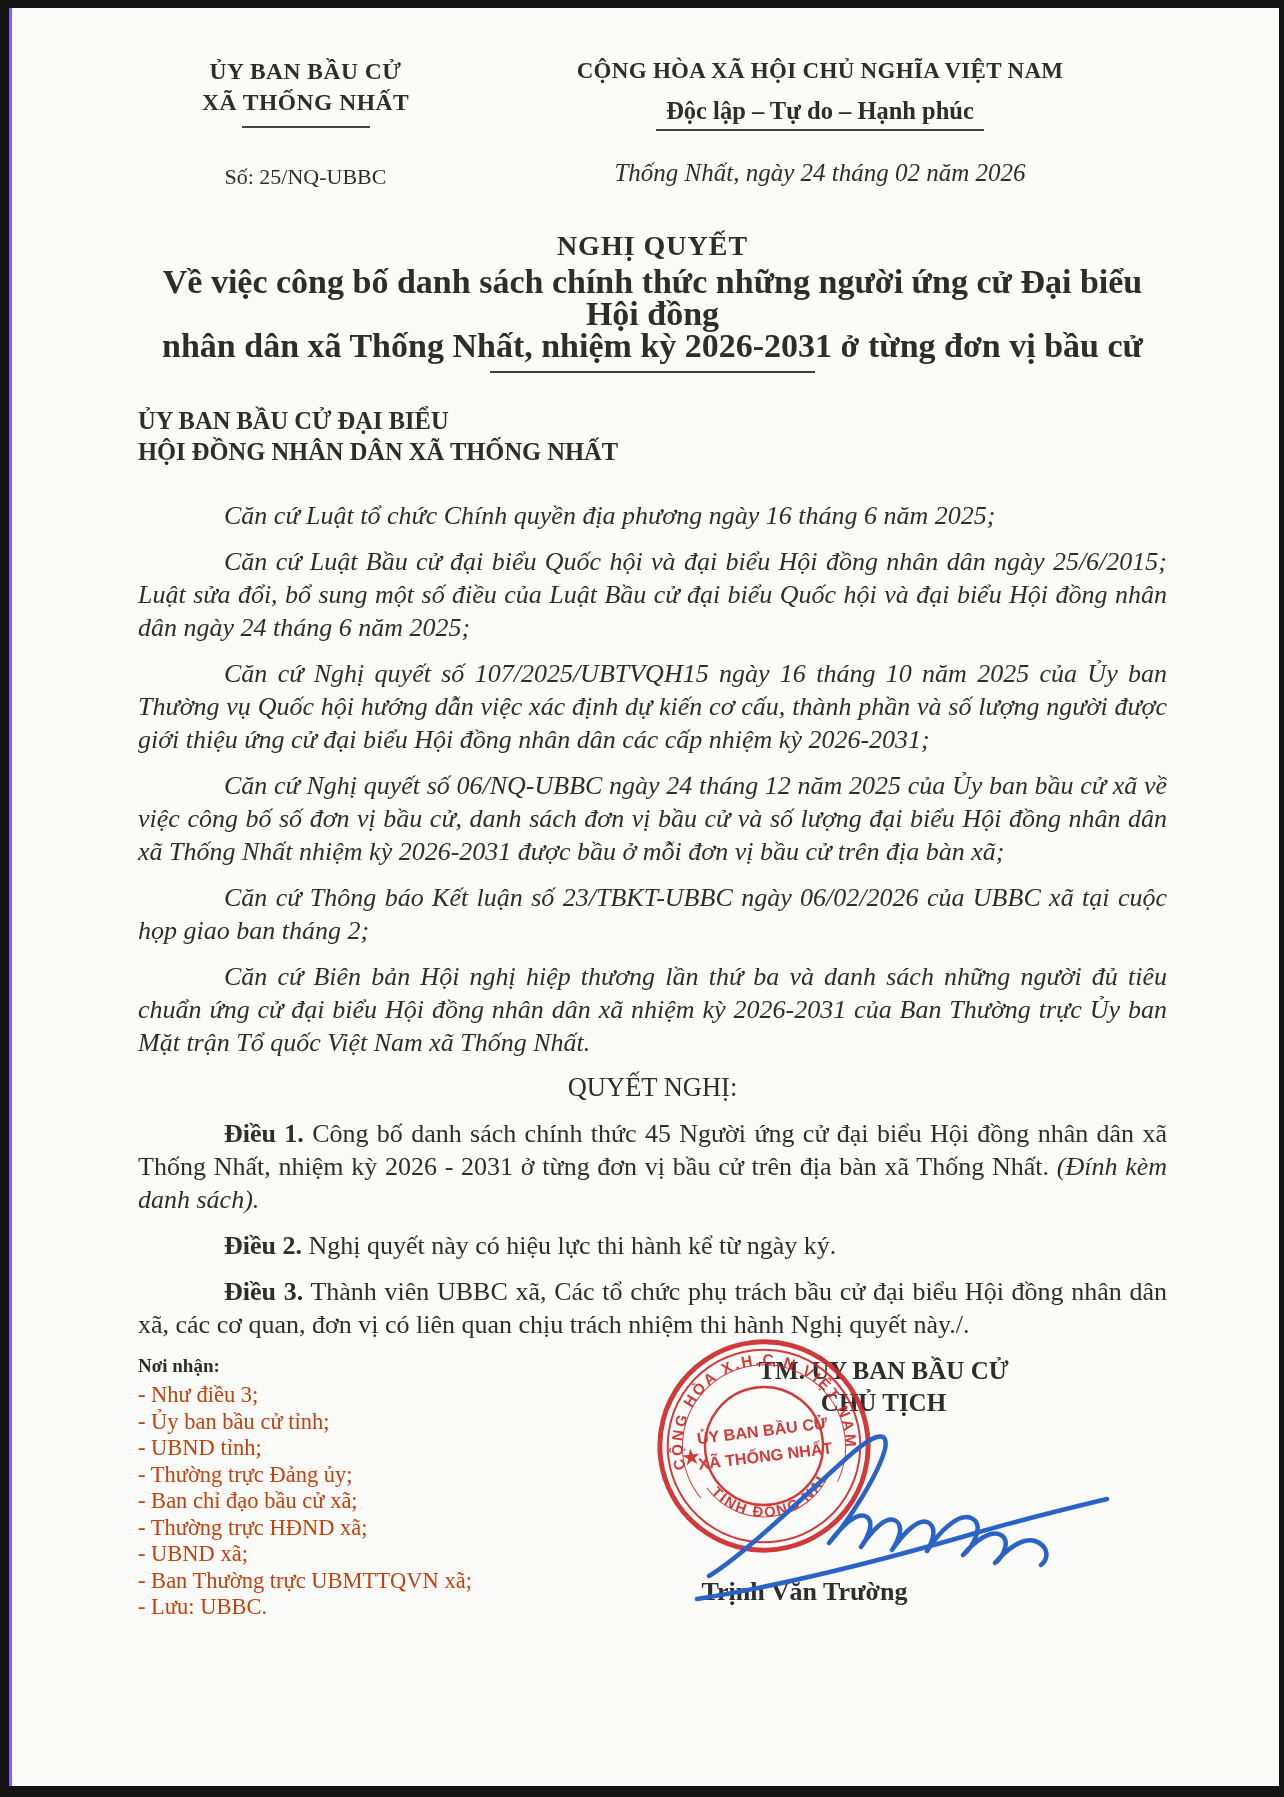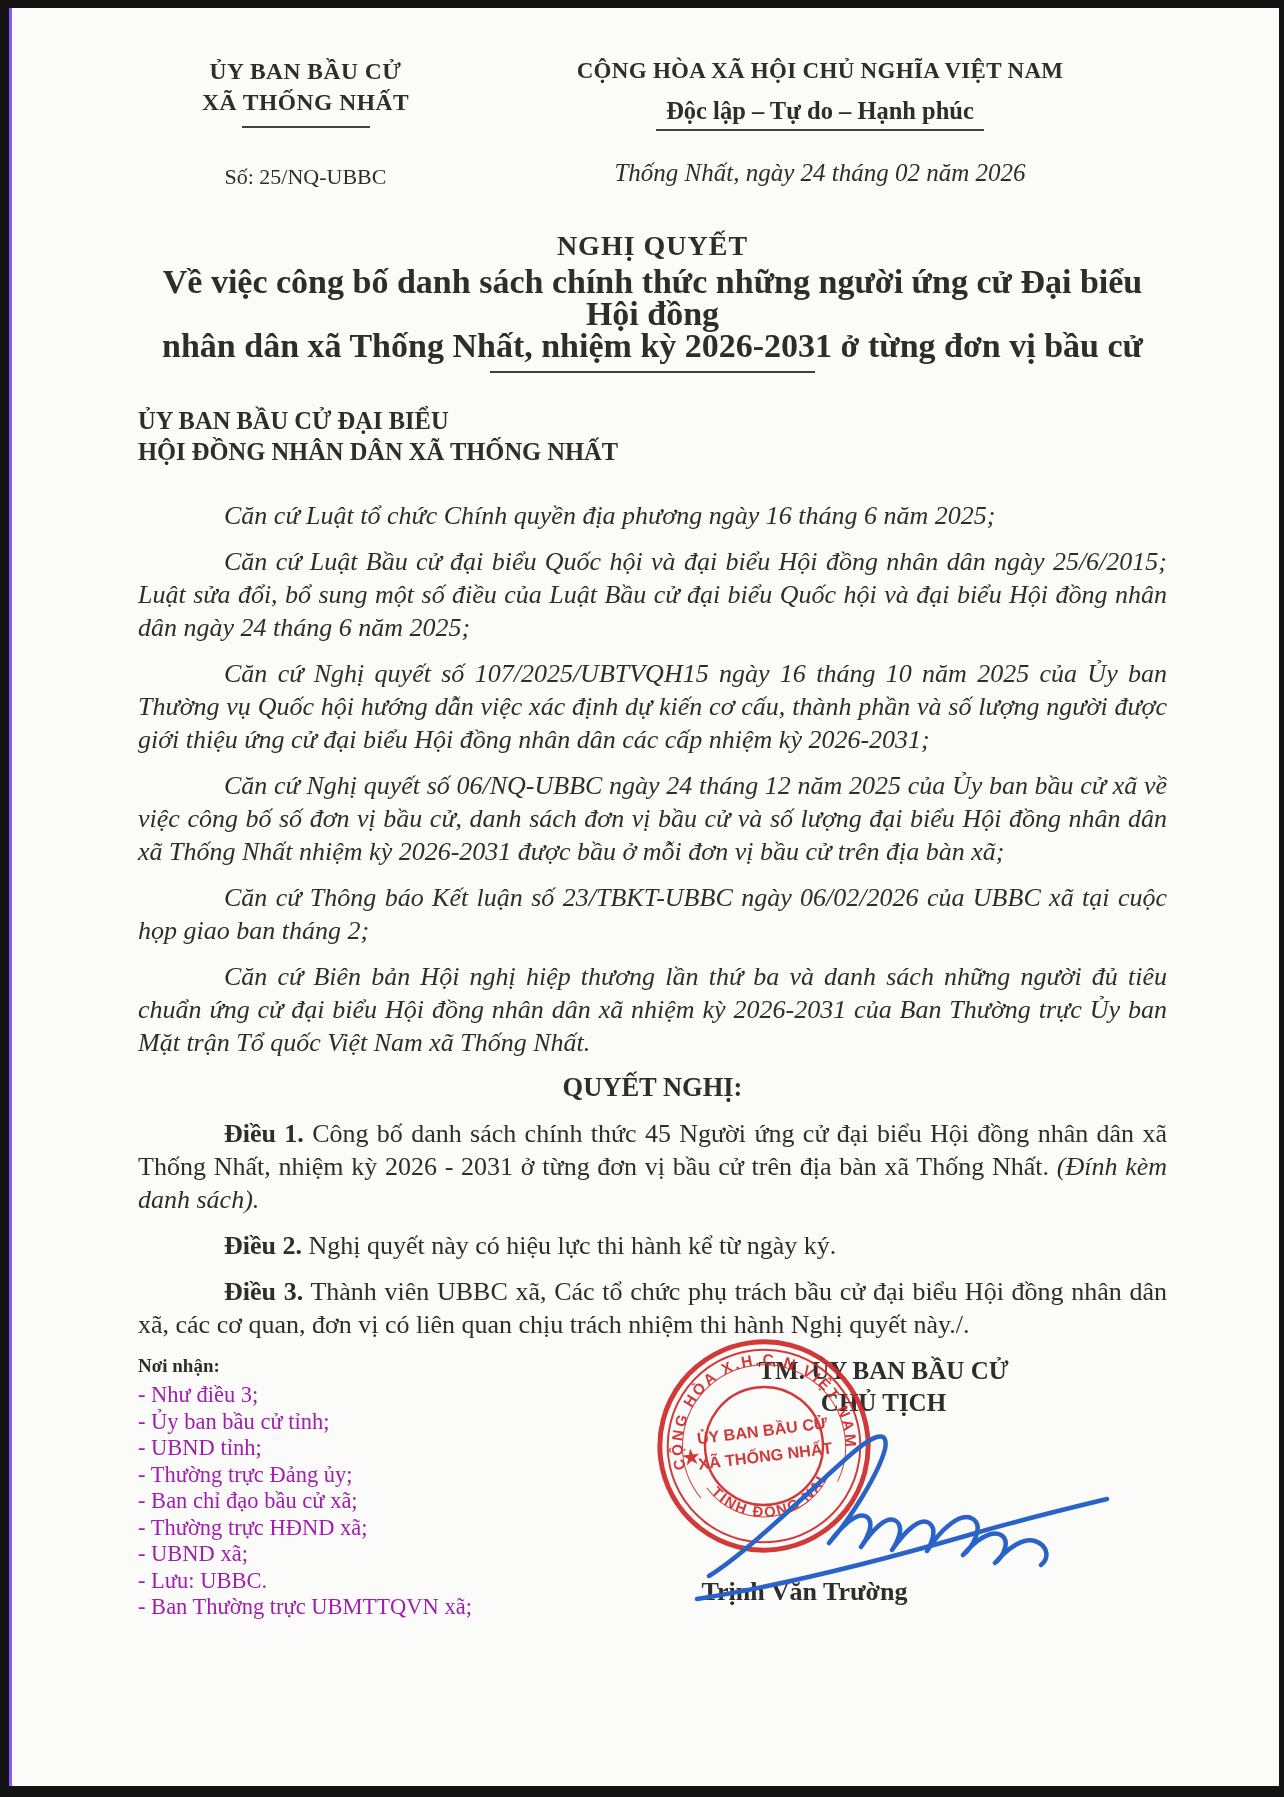--- a/index.html
+++ b/index.html
@@ -28,30 +28,30 @@
 
   
   .doc-type{text-align:center;font-weight:bold;font-size:28px;margin-top:40px;letter-spacing:1px;}
   .subject{text-align:center;font-weight:bold;font-size:34px;line-height:32px;margin-top:4px;}
   .rule-title{width:325px;height:2px;background:#413f3c;margin:9px auto 0;}
   .issuer{text-align:left;font-weight:bold;font-size:24.5px;line-height:31px;margin-top:32px;}
 
   
   .preamble{margin-top:32px;}
   p.clause{font-style:italic;font-size:26px;line-height:33px;text-align:justify;text-indent:86px;margin:0 0 13px;}
-  .resolve-heading{text-align:center;font-weight:bold;font-size:26.5px;margin:9px 0 14px;}
+  .resolve-heading{text-align:center;font-weight:normal;font-size:26.5px;margin:9px 0 14px;}
   p.article{font-size:26px;line-height:33px;text-align:justify;text-indent:86px;margin:0 0 13px;}
   .article-label{font-weight:bold;}
   .article-note{font-style:italic;}
 
   
   .footer{display:flex;margin-top:14px;}
   .recipients{width:462px;}
   .recipients-heading{font-weight:bold;font-size:19px;margin-bottom:5px;}
-  .recipient-item{font-size:22.5px;line-height:26.5px;color:#a21caf;}
+  .recipient-item{font-size:22.5px;line-height:26.5px;color:#c2410c;}
   .sign-block{flex:1;position:relative;text-align:center;}
   .sign-heading{font-weight:bold;font-size:25px;line-height:32px;position:relative;z-index:1;}
   .signer-name{font-weight:bold;font-size:26px;margin-top:158px;position:relative;left:-79px;z-index:3;}
   .stamp{position:absolute;left:51px;top:-22px;width:226px;height:226px;z-index:2;opacity:.93;}
   .sig-svg{position:absolute;left:89px;top:56px;width:430px;height:205px;z-index:4;}
 </style>
 </head>
 <body>
 
 <div class="page">
@@ -103,22 +103,22 @@
     <div class="footer">
       <div class="recipients">
         <div class="recipients-heading">Nơi nhận:</div>
         <div class="recipient-item">- Như điều 3;</div>
         <div class="recipient-item">- Ủy ban bầu cử tỉnh;</div>
         <div class="recipient-item">- UBND tỉnh;</div>
         <div class="recipient-item">- Thường trực Đảng ủy;</div>
         <div class="recipient-item">- Ban chỉ đạo bầu cử xã;</div>
         <div class="recipient-item">- Thường trực HĐND xã;</div>
         <div class="recipient-item">- UBND xã;</div>
+        <div class="recipient-item">- Ban Thường trực UBMTTQVN xã;</div>
         <div class="recipient-item">- Lưu: UBBC.</div>
-        <div class="recipient-item">- Ban Thường trực UBMTTQVN xã;</div>
       </div>
 
       <div class="sign-block">
         <div class="sign-heading">
           <div>TM. ỦY BAN BẦU CỬ</div>
           <div>CHỦ TỊCH</div>
         </div>
 
         <svg class="stamp" viewBox="0 0 230 230" aria-hidden="true">
           <g transform="rotate(-7 115 115)" fill="none" stroke="#cf2b2b">

